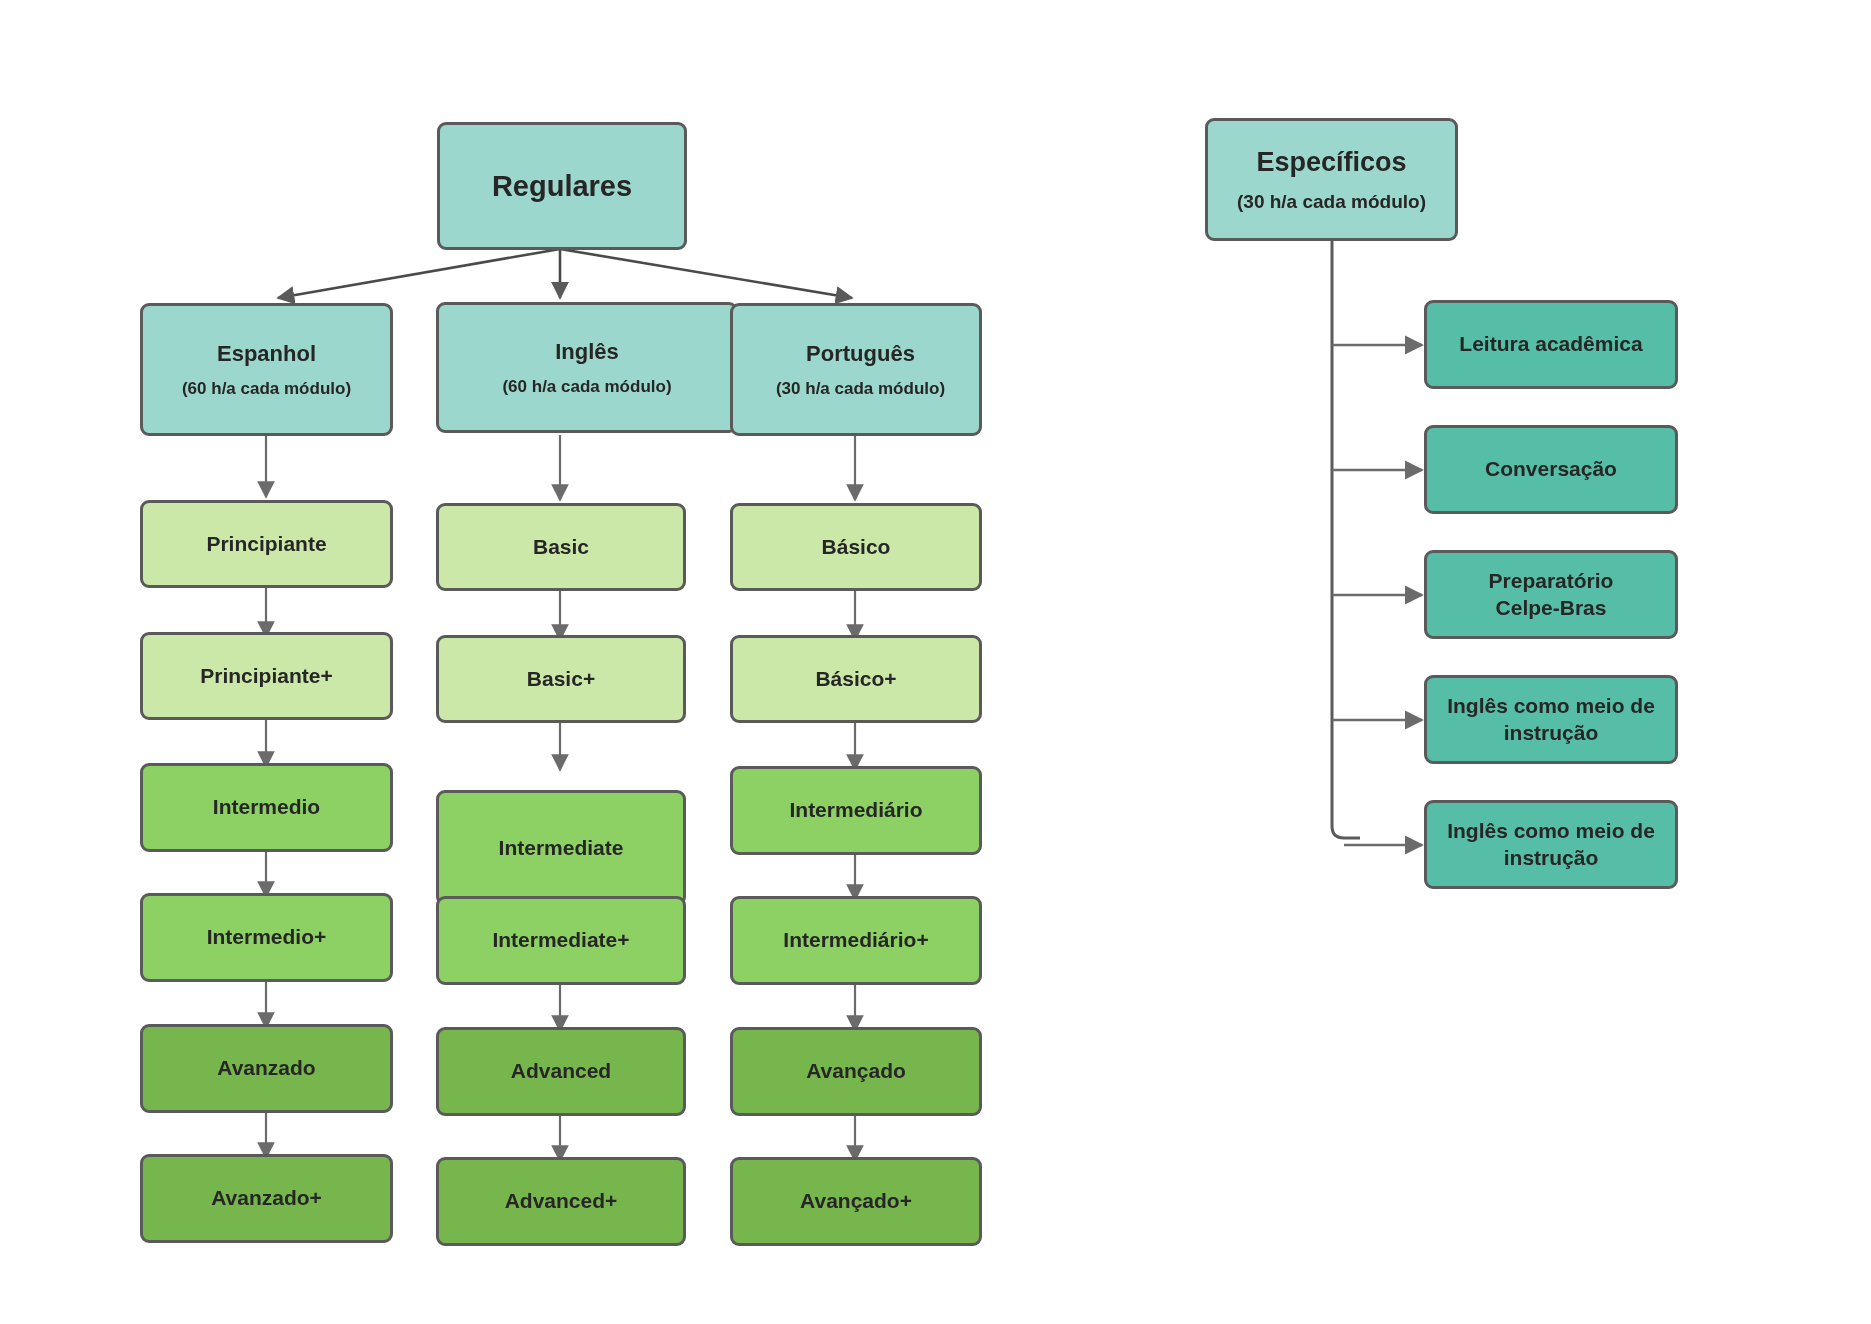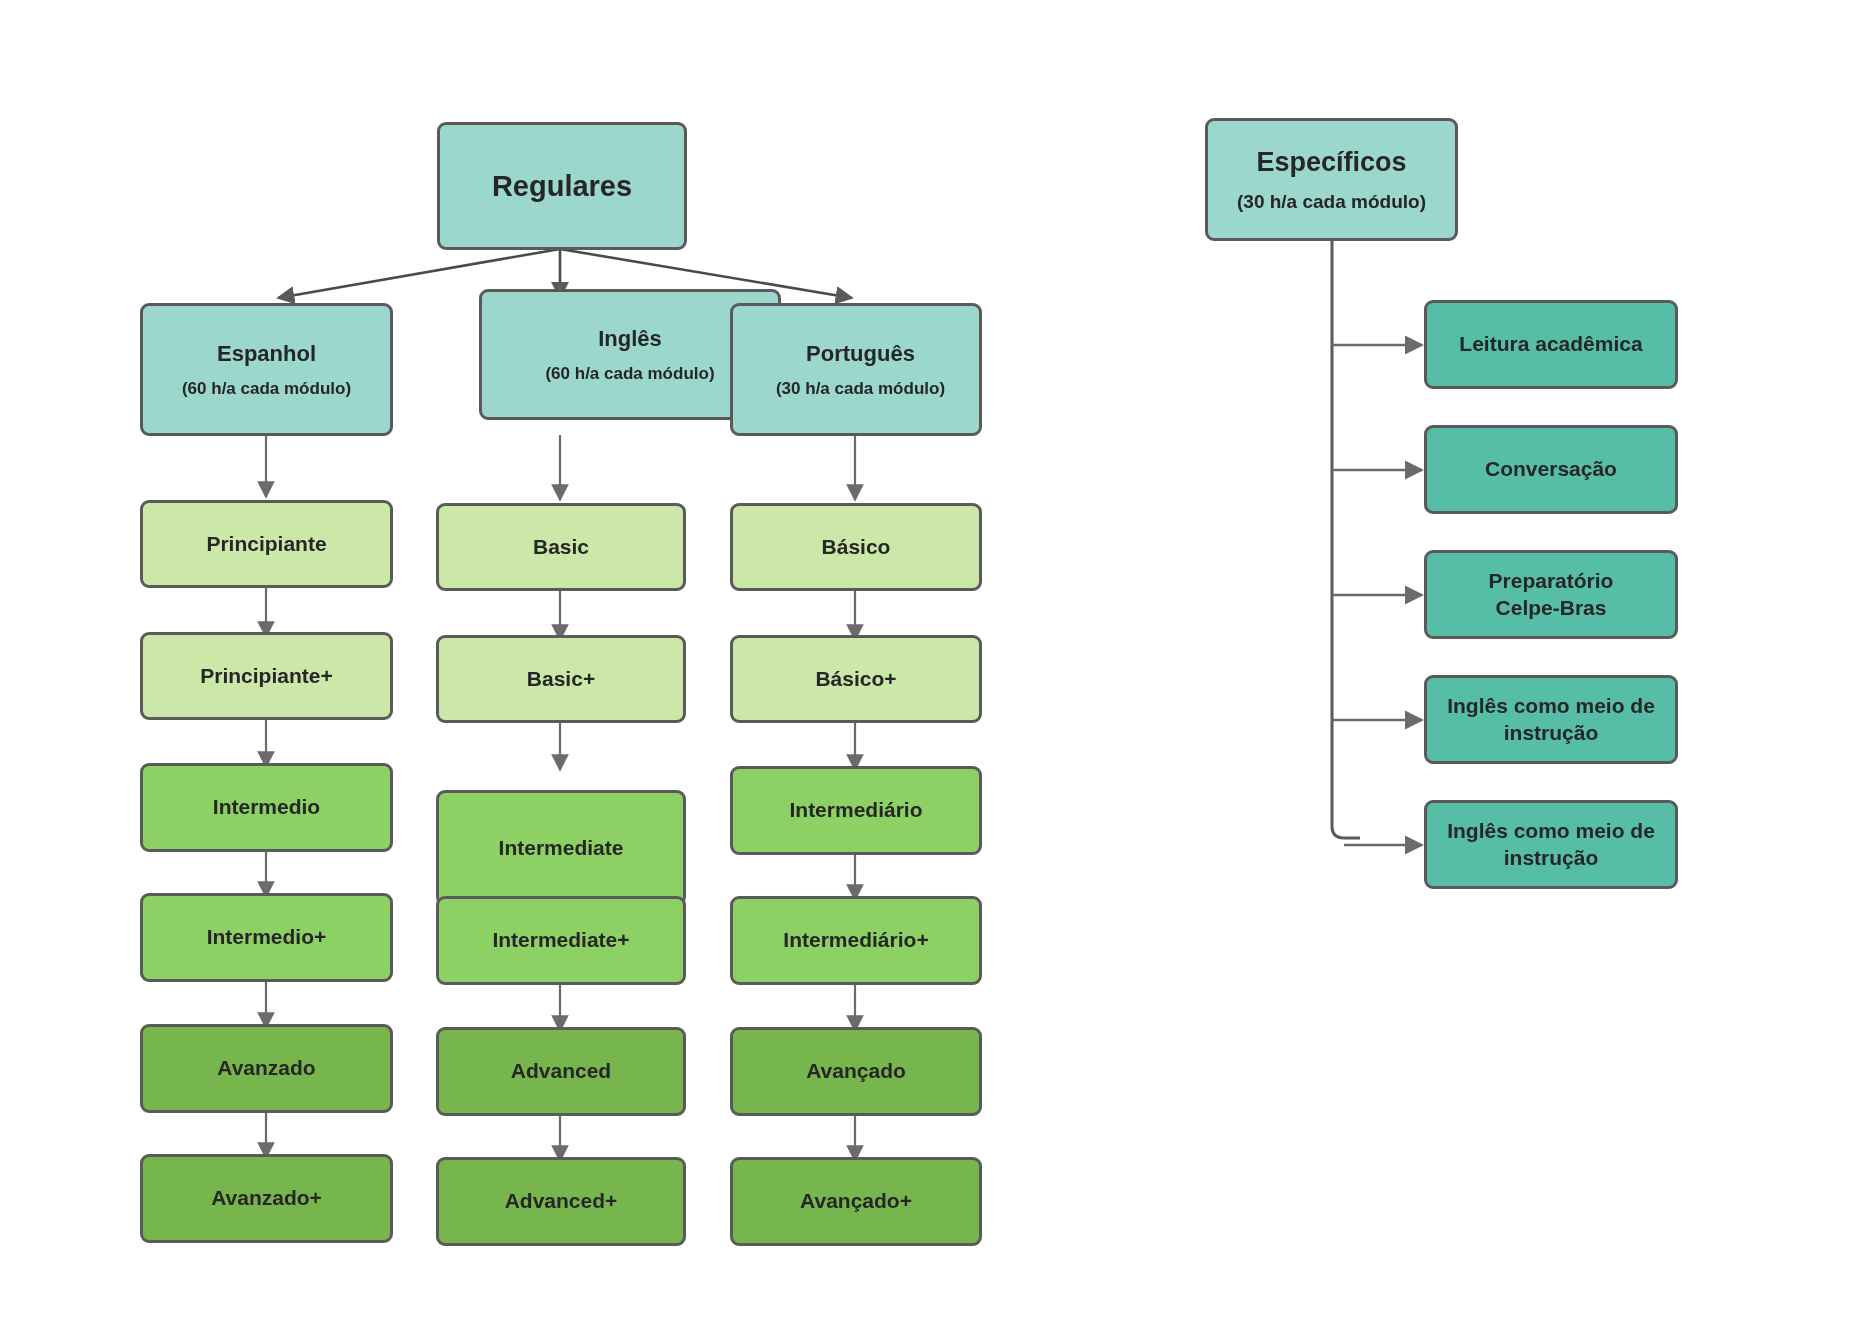--- a/index.html
+++ b/index.html
@@ -126,21 +126,21 @@
 
   <div class="node root-node teal-light" style="left:437px; top:122px; width:250px; height:128px;">
     <div class="title">Regulares</div>
   </div>
 
   <div class="node lang-node teal-light" style="left:140px; top:303px; width:253px; height:133px;">
     <div class="title">Espanhol</div>
     <div class="sub">(60 h/a cada módulo)</div>
   </div>
 
-  <div class="node lang-node teal-light" style="left:436px; top:289px; width:302px; height:131px;margin-left:43px;">
+  <div class="node lang-node teal-light" style="left:436px; top:302px; width:302px; height:131px;">
     <div class="title">Inglês</div>
     <div class="sub">(60 h/a cada módulo)</div>
   </div>
 
   <div class="node lang-node teal-light" style="left:730px; top:303px; width:252px; height:133px;padding-left:9px;">
     <div class="title">Português</div>
     <div class="sub">(30 h/a cada módulo)</div>
   </div>
 
   <div class="node level-node green-1" style="left:140px; top:500px; width:253px; height:88px;">

